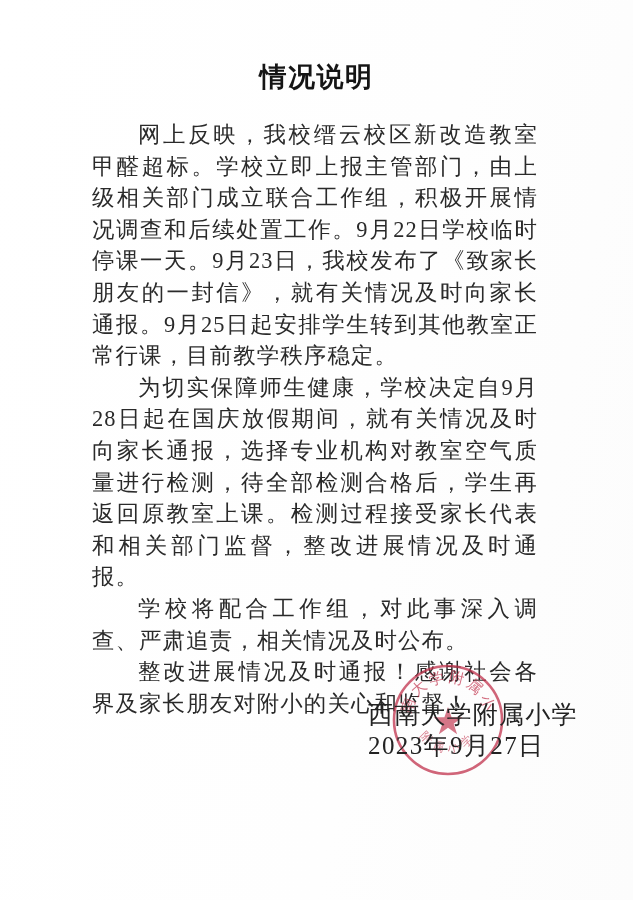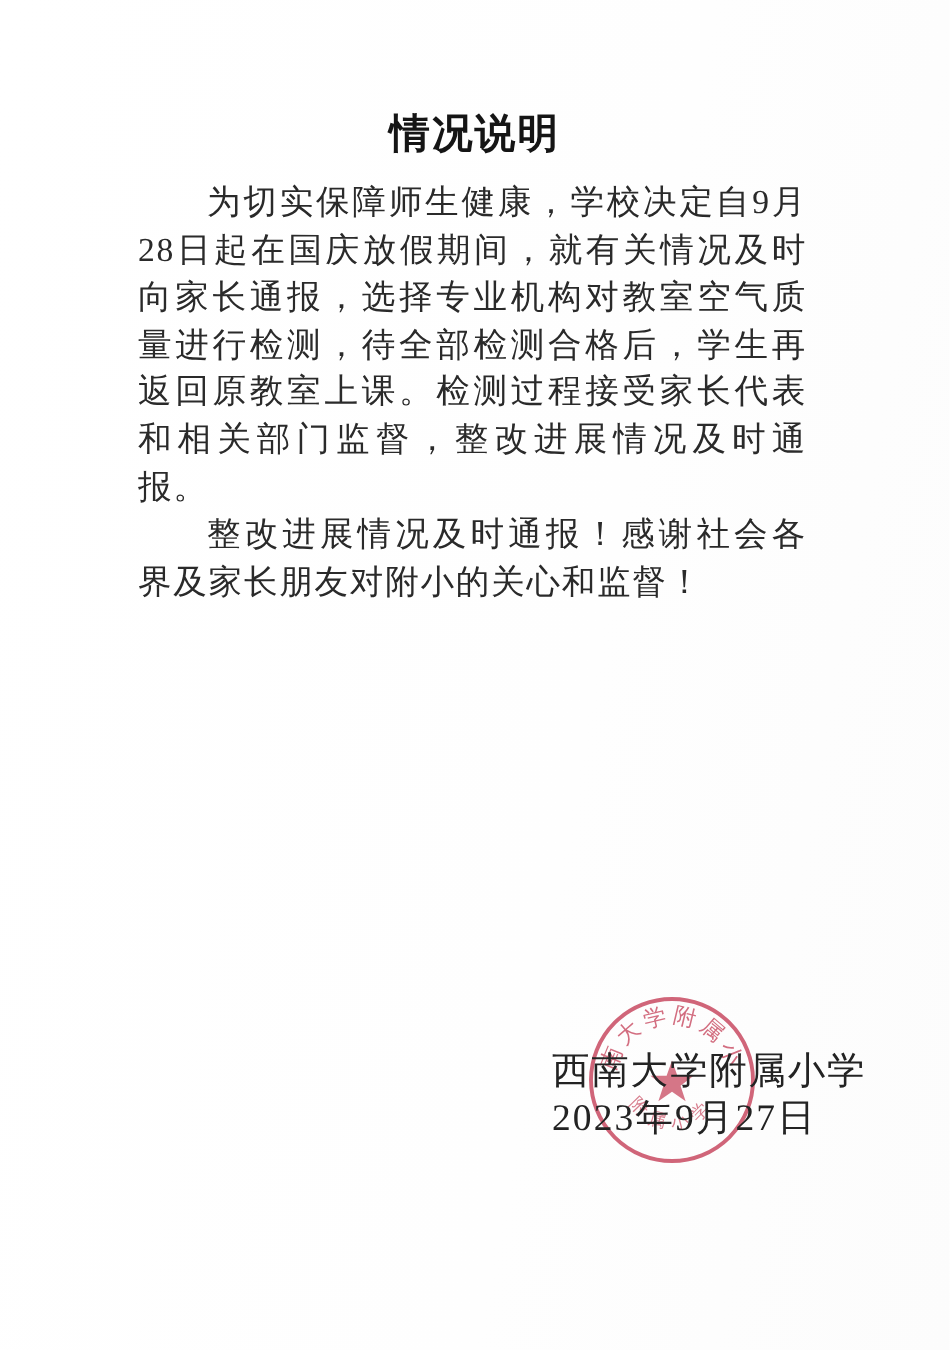--- a/index.html
+++ b/index.html
@@ -19,21 +19,21 @@
     position: relative;
     width: 633px;
     height: 900px;
     background: #fdfdfd;
     background-image: linear-gradient(100deg, #ffffff 0%, #fefefe 60%, #fcfcfc 100%);
   }
 
   
   #doc-title {
     position: absolute;
-    top: 72px;
+    top: 60px;
     left: 0;
     width: 633px;
     text-align: center;
     font-family: "Liberation Serif", "DejaVu Serif", serif;
     font-weight: bold;
     font-size: 27px;
     letter-spacing: 1.5px;
     color: #151515;
     line-height: 34px;
   }
@@ -96,21 +96,23 @@
   }
 </style>
 </head>
 <body>
 
 <div id="page">
 
   <div id="doc-title">情况说明</div>
 
   <div id="doc-body">
+    <p class="para">网上反映，我校缙云校区新改造教室甲醛超标。学校立即上报主管部门，由上级相关部门成立联合工作组，积极开展情况调查和后续处置工作。9月22日学校临时停课一天。9月23日，我校发布了《致家长朋友的一封信》，就有关情况及时向家长通报。9月25日起安排学生转到其他教室正常行课，目前教学秩序稳定。</p>
     <p class="para">为切实保障师生健康，学校决定自9月28日起在国庆放假期间，就有关情况及时向家长通报，选择专业机构对教室空气质量进行检测，待全部检测合格后，学生再返回原教室上课。检测过程接受家长代表和相关部门监督，整改进展情况及时通报。</p>
+    <p class="para">学校将配合工作组，对此事深入调查、严肃追责，相关情况及时公布。</p>
     <p class="para">整改进展情况及时通报！感谢社会各界及家长朋友对附小的关心和监督！</p>
   </div>
 
   <div id="official-seal">
     <svg viewBox="0 0 114 114" xmlns="http://www.w3.org/2000/svg">
       <defs>
         <path id="sealArcTop" d="M 19,57 A 38,38 0 0 1 95,57" fill="none"></path>
         <path id="sealArcBottom" d="M 25,57 A 32,32 0 0 0 89,57" fill="none"></path>
       </defs>
       <circle cx="57" cy="57" r="54" fill="none" stroke="#c0304a" stroke-width="2.6" opacity="0.9"></circle>

